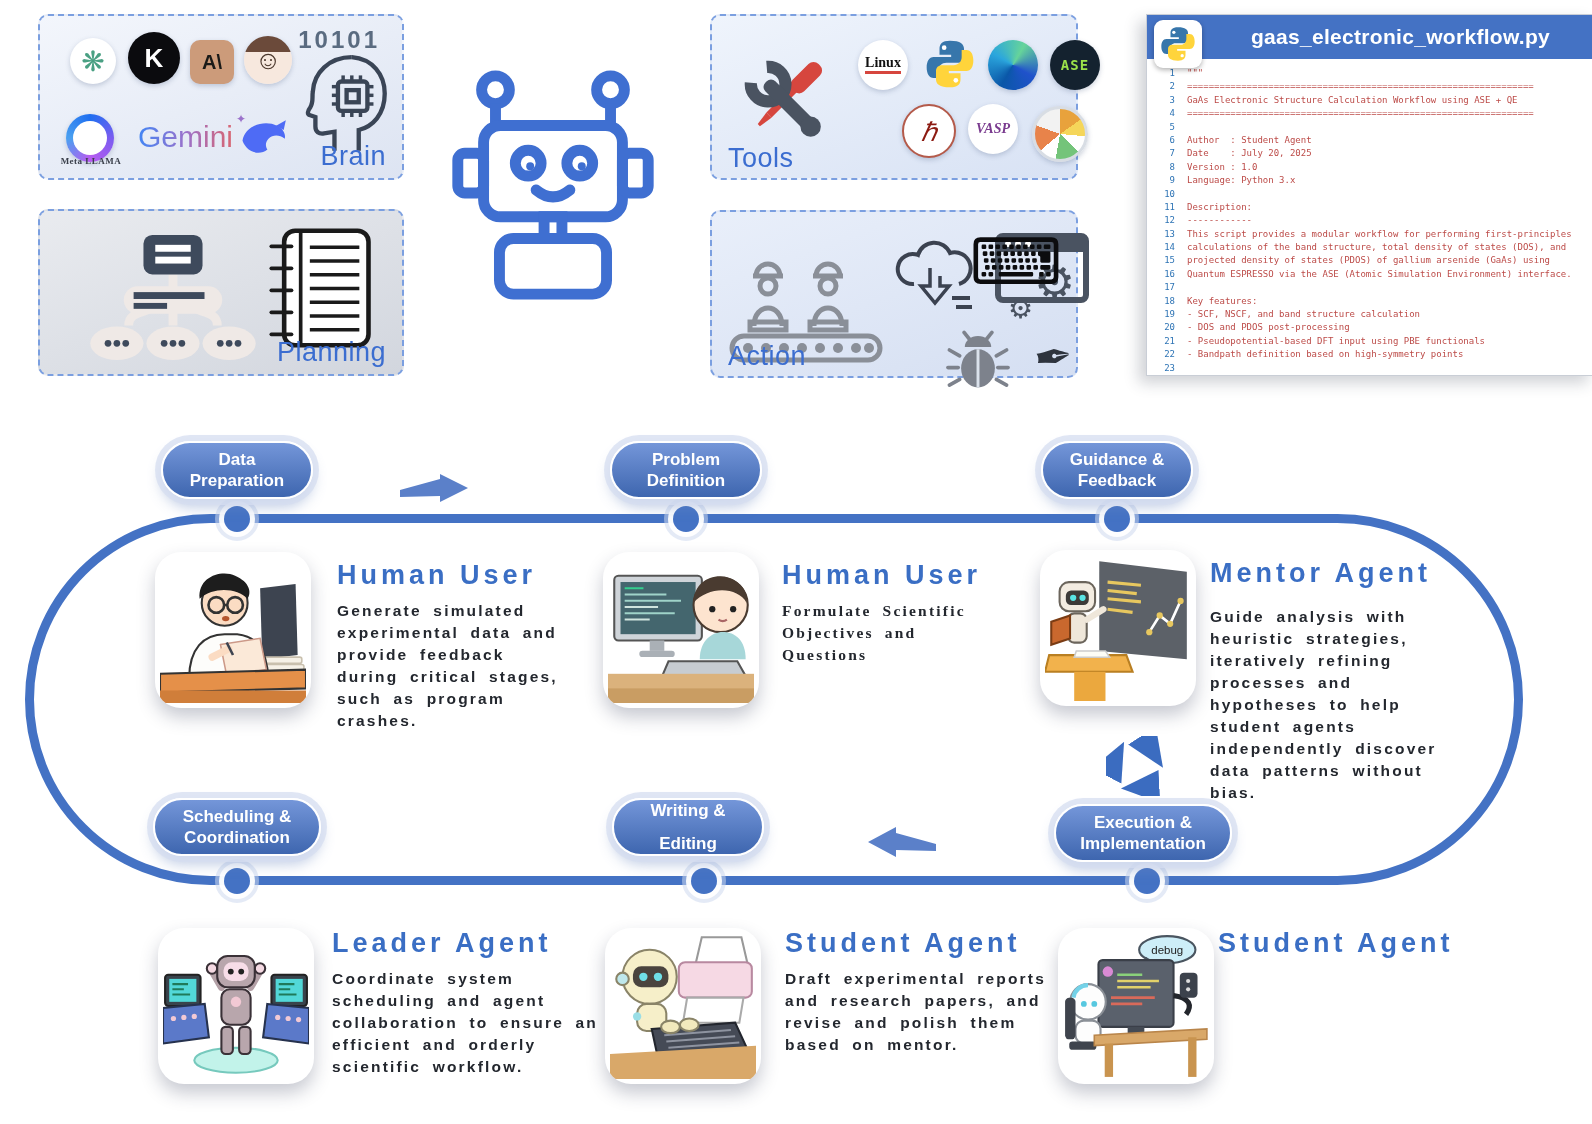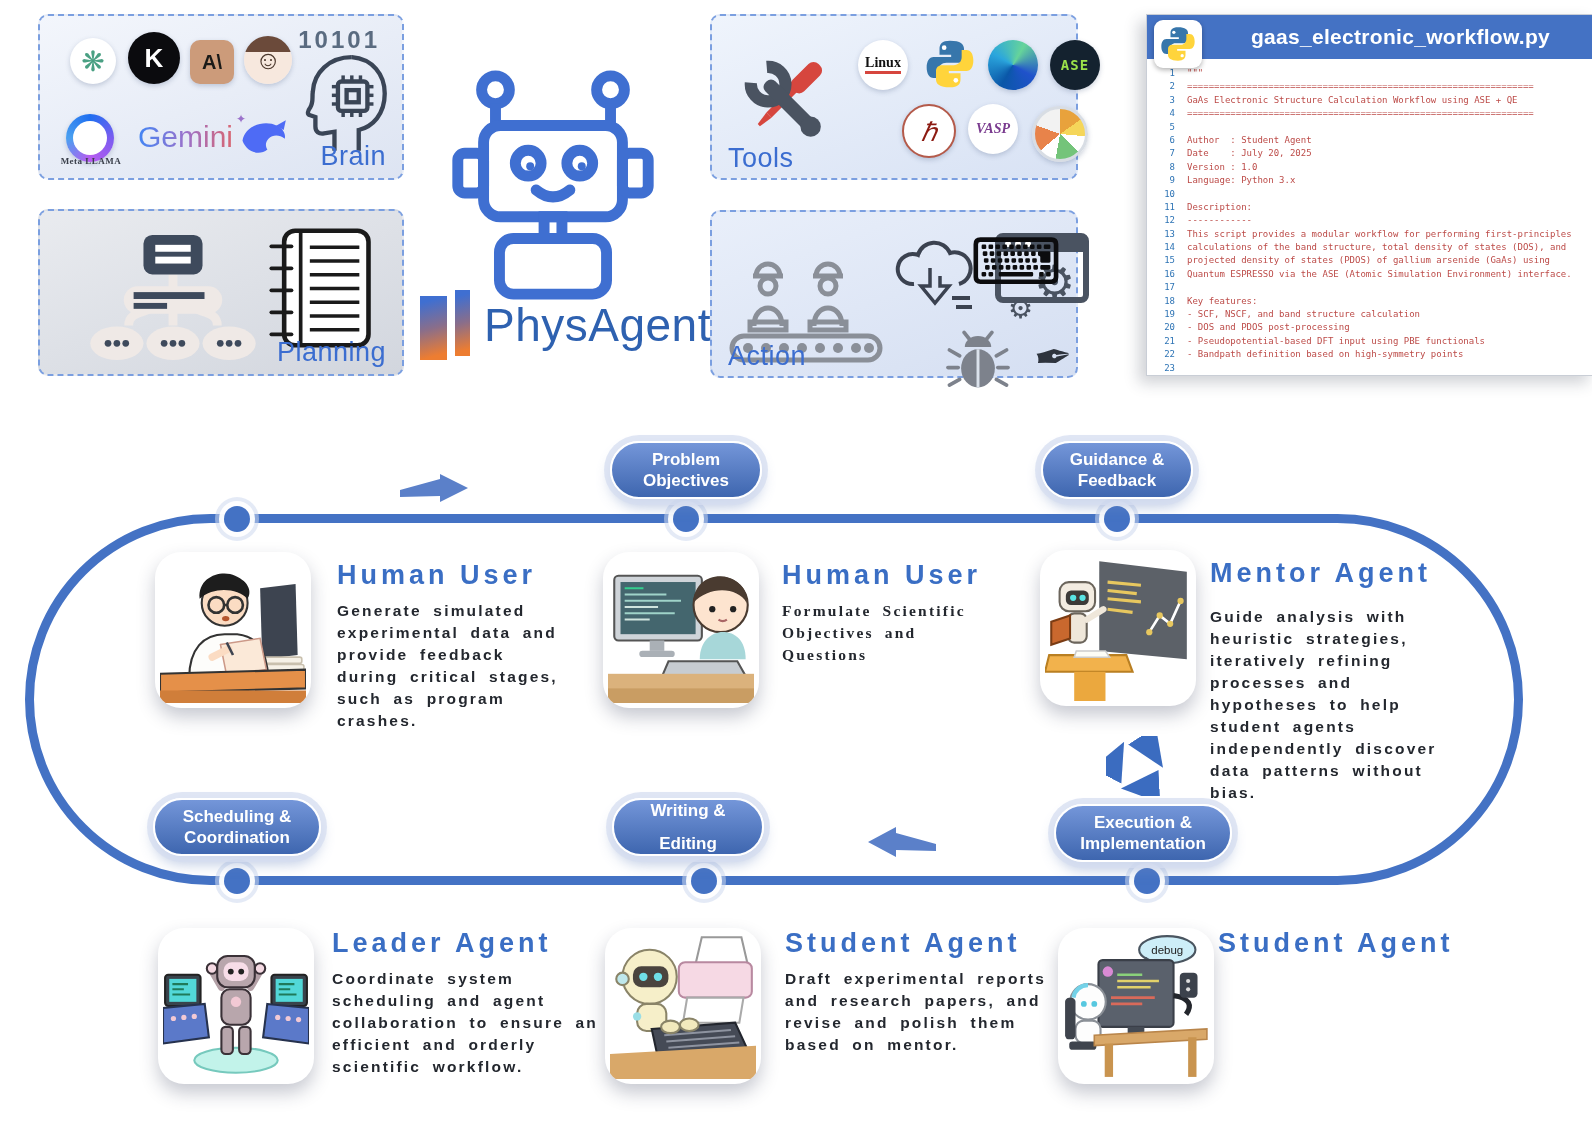--- a/index.html
+++ b/index.html
@@ -306,25 +306,20 @@
     <rect x="14" y="88" width="26" height="40" rx="7"></rect>
     <rect x="180" y="88" width="26" height="40" rx="7"></rect>
     <circle cx="85" cy="98" r="13"></circle>
       <circle cx="137" cy="98" r="13"></circle>
     <circle cx="87" cy="101" r="4" fill="#3f6fd1" stroke="none"></circle>
       <circle cx="139" cy="101" r="4" fill="#3f6fd1" stroke="none"></circle>
     <path d="M93,125 Q110,139 127,125" stroke-linecap="round"></path>
     <rect x="101" y="152" width="18" height="22"></rect>
     <rect x="56" y="174" width="108" height="56" rx="14"></rect>
   </svg>
-  <div class="brand">
-    <span class="bar1"></span>
-    <span class="bar2"></span>
-    <span class="app-title">PhysAgent</span>
-  </div>
 
   <div class="code-panel">
     <div class="code-header">
       <div class="py-badge">
         <svg viewBox="0 0 48 48" width="40" height="40">
           <path d="M24,4 c-7,0 -9,3 -9,7 v5 h10 v2 H10 c-4,0 -6,4 -6,9 s2,9 6,9 h4 v-6 c0,-4 3,-7 7,-7 h10 c3,0 5,-2 5,-5 v-7 c0,-4 -3,-7 -12,-7 z" fill="#3776ab"></path>
           <path d="M24,44 c7,0 9,-3 9,-7 v-5 H23 v-2 h15 c4,0 6,-4 6,-9 s-2,-9 -6,-9 h-4 v6 c0,4 -3,7 -7,7 H17 c-3,0 -5,2 -5,5 v7 c0,4 3,7 12,7 z" fill="#ffd43b"></path>
           <circle cx="19" cy="10" r="2" fill="#fff"></circle>
             <circle cx="29" cy="38" r="2" fill="#fff"></circle>
         </svg>
@@ -452,23 +447,27 @@
 
   <div class="loop"></div>
 
   <div class="node" style="left:237px;top:519px;"></div>
   <div class="node" style="left:686px;top:519px;"></div>
   <div class="node" style="left:1117px;top:519px;"></div>
   <div class="node" style="left:237px;top:881px;"></div>
   <div class="node" style="left:704px;top:881px;"></div>
   <div class="node" style="left:1147px;top:881px;"></div>
 
+  <div class="pill" style="left:161px;top:441px;width:152px;">
+    <span>Data</span>
+    <span>Preparation</span>
+  </div>
   <div class="pill" style="left:610px;top:441px;width:152px;">
     <span>Problem</span>
-    <span>Objectives</span>
+    <span>Definition</span>
   </div>
   <div class="pill" style="left:153px;top:798px;width:168px;">
     <span>Scheduling &amp;</span>
     <span>Coordination</span>
   </div>
   <div class="pill" style="left:1041px;top:441px;width:152px;">
     <span>Guidance &amp;</span>
     <span>Feedback</span>
   </div>
   <div class="pill" style="left:612px;top:798px;width:152px;gap:12px;">

